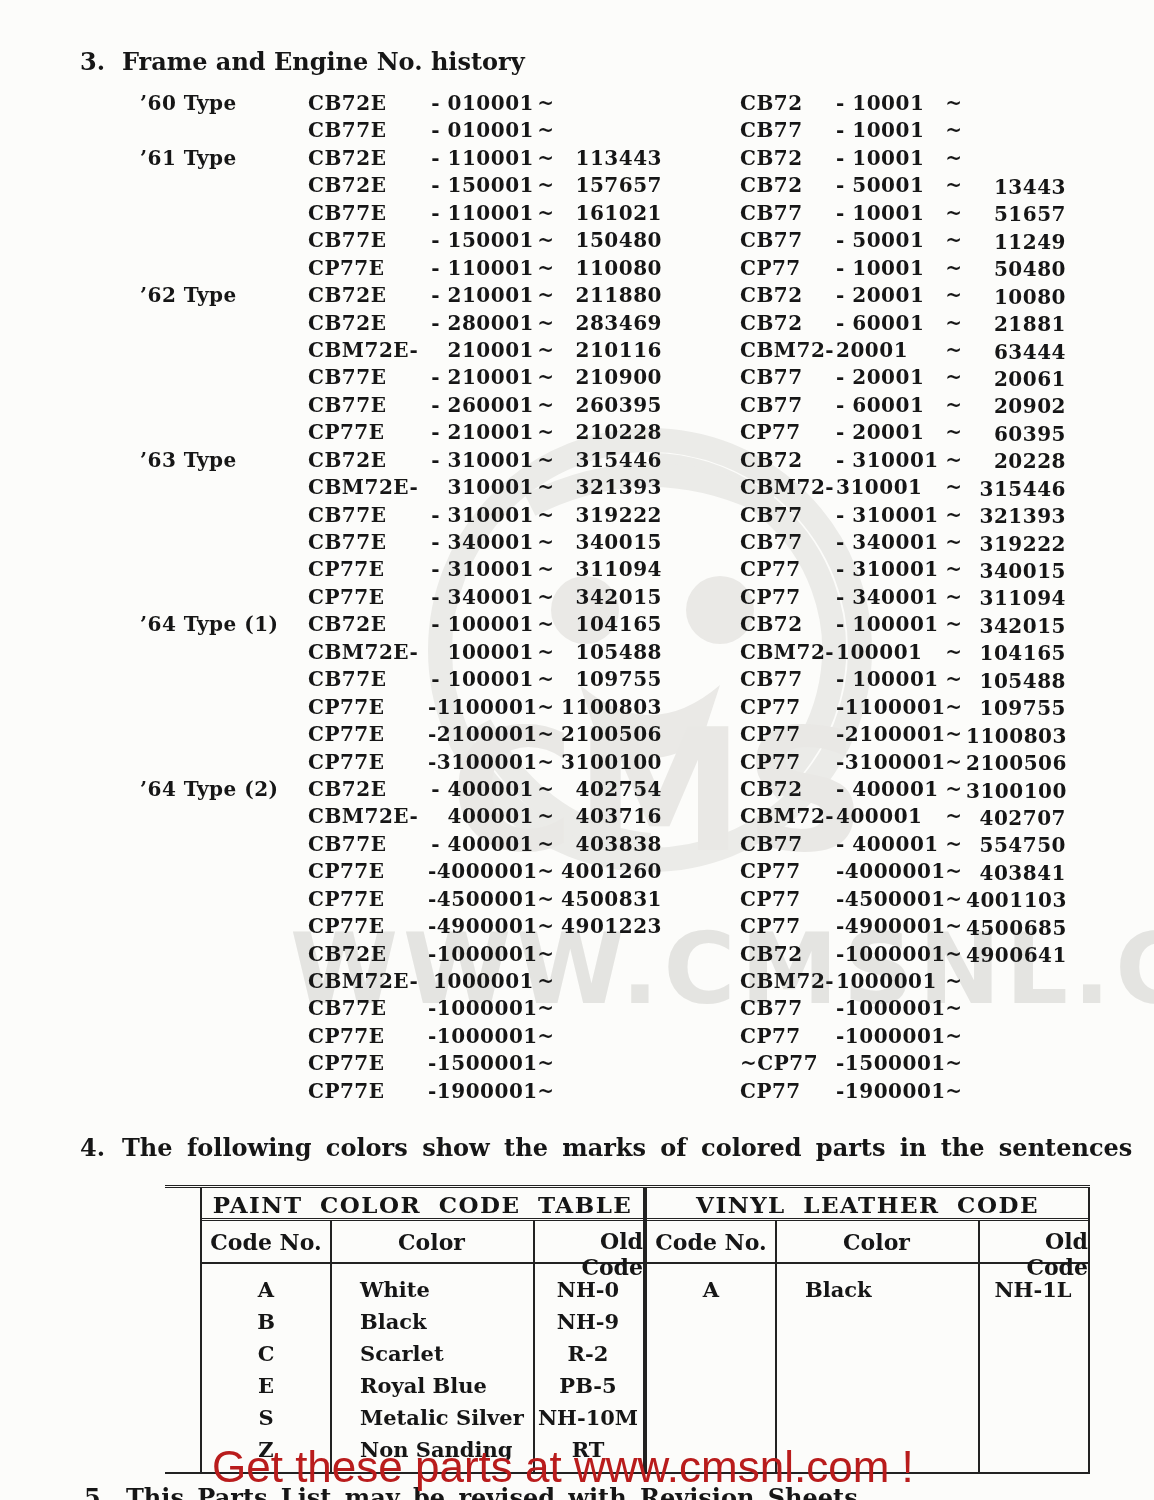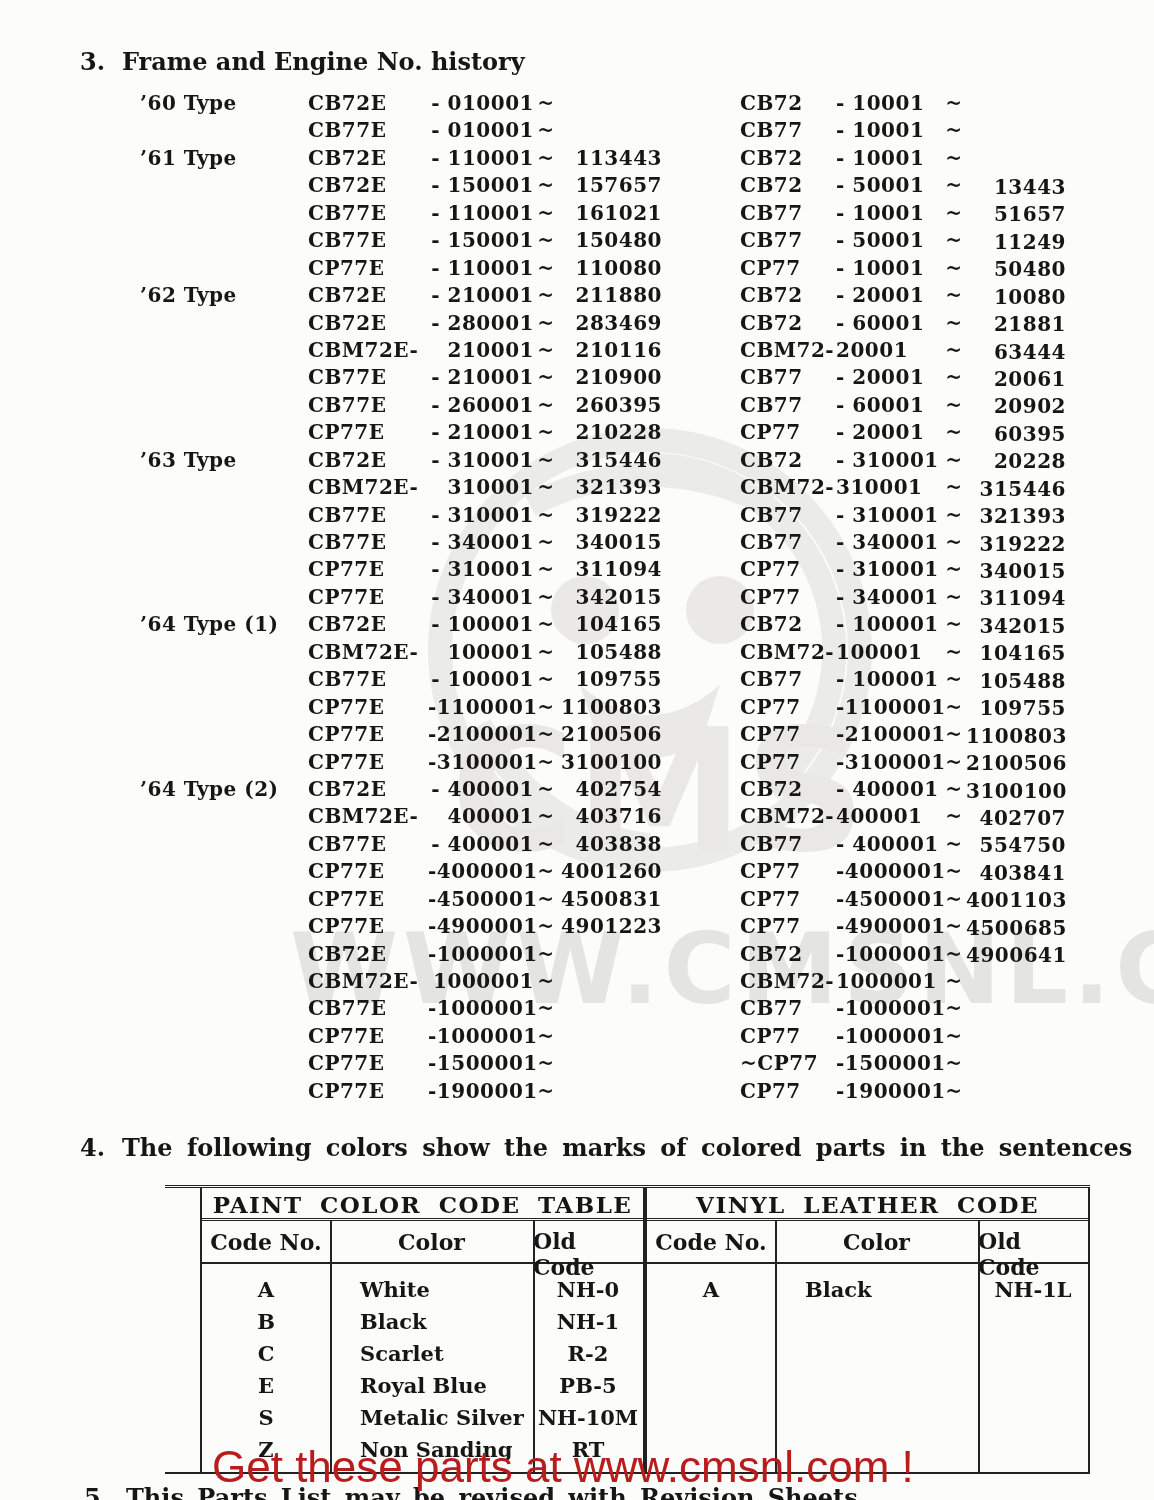--- a/index.html
+++ b/index.html
@@ -62,21 +62,21 @@
     height:33px; line-height:34px; text-align:center;
     font-size:23px; letter-spacing:1.5px; word-spacing:8px;
     border-bottom:3px double #222; box-sizing:border-box;
   }
   .t-head {
     display:flex; height:43px; align-items:center;
     border-bottom:2px solid #222; box-sizing:border-box; font-size:22px;
   }
   .hc0 { width:128px; text-align:center; }
   .hc1 { width:203px; text-align:center; }
-  .hc2 { flex:1; text-align:left;margin-top:24px; }
+  .hc2 { flex:1; text-align:right;margin-top:24px; }
   .t-body { padding-top:9px; font-size:21px; }
   .t-row { display:flex; height:32px; align-items:center; }
   .bc0 { width:128px; text-align:center; }
   .bc1 { width:203px; padding-left:30px; box-sizing:border-box; }
   .bc2 { flex:1; text-align:center; }
   .vline { position:absolute; top:33px; bottom:0; width:2px; background:#222; }
   .vl1 { left:128px; } .vl2 { left:331px; }
 
   
   .red-wm {
@@ -168,21 +168,21 @@
         </div>
       <div class="t-body">
           <div class="t-row">
             <span class="bc0">A</span>
             <span class="bc1">White</span>
             <span class="bc2">NH-0</span>
           </div>
           <div class="t-row">
             <span class="bc0">B</span>
             <span class="bc1">Black</span>
-            <span class="bc2">NH-1</span>
+            <span class="bc2">NH-9</span>
           </div>
           <div class="t-row">
             <span class="bc0">C</span>
             <span class="bc1">Scarlet</span>
             <span class="bc2">R-2</span>
           </div>
           <div class="t-row">
             <span class="bc0">E</span>
             <span class="bc1">Royal Blue</span>
             <span class="bc2">PB-5</span>

